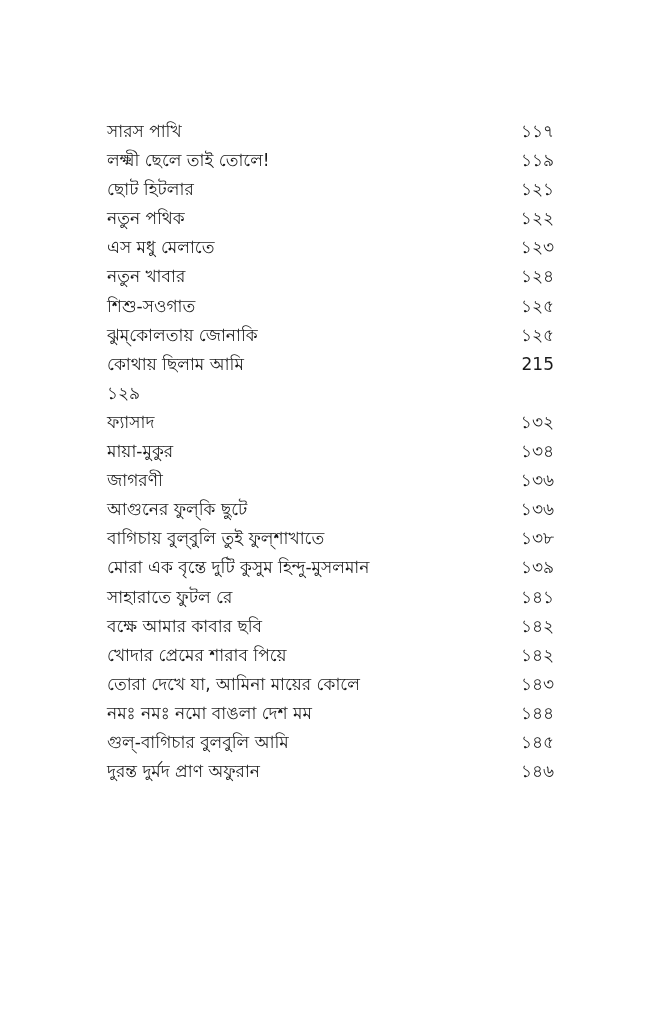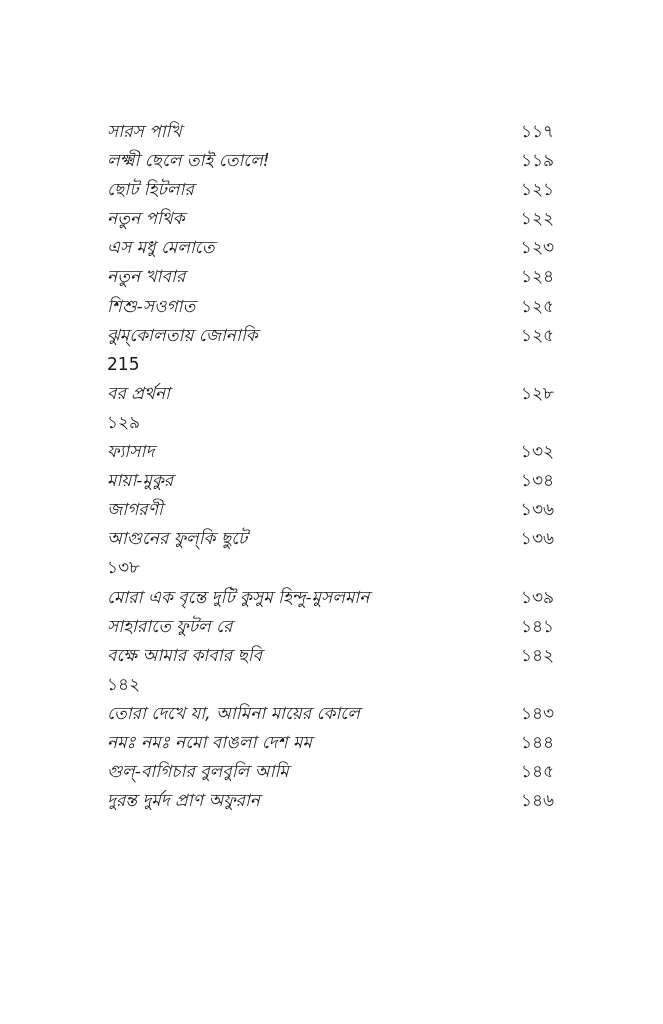--- a/index.html
+++ b/index.html
@@ -20,21 +20,21 @@
     list-style: none;
   }
   .toc-row {
     display: flex;
     justify-content: space-between;
     align-items: baseline;
     height: 29.1px;
     line-height: 29.1px;
     font-size: 17px;
   }
-  .toc-title { white-space: nowrap; font-style: italic; }
+  .toc-title { white-space: nowrap; }
   .toc-page { white-space: nowrap; }
 </style>
 </head>
 <body>
 
 <ul class="toc">
   <li class="toc-row">
       <span class="toc-title">সারস পাখি</span>
       <span class="toc-page">১১৭</span>
     </li>
@@ -60,25 +60,22 @@
     </li>
   <li class="toc-row">
       <span class="toc-title">শিশু-সওগাত</span>
       <span class="toc-page">১২৫</span>
     </li>
   <li class="toc-row">
       <span class="toc-title">ঝুম্‌কোলতায় জোনাকি</span>
       <span class="toc-page">১২৫</span>
     </li>
   <li class="toc-row">
+      <span class="toc-title">কোথায় ছিলাম আমি</span>
       <span class="toc-page">215</span>
-    </li>
-  <li class="toc-row">
-      <span class="toc-title">বর প্রর্থনা</span>
-      <span class="toc-page">১২৮</span>
     </li>
   <li class="toc-row">
       <span class="toc-page">১২৯</span>
     </li>
   <li class="toc-row">
       <span class="toc-title">ফ্যাসাদ</span>
       <span class="toc-page">১৩২</span>
     </li>
   <li class="toc-row">
       <span class="toc-title">মায়া-মুকুর</span>
@@ -86,35 +83,37 @@
     </li>
   <li class="toc-row">
       <span class="toc-title">জাগরণী</span>
       <span class="toc-page">১৩৬</span>
     </li>
   <li class="toc-row">
       <span class="toc-title">আগুনের ফুল্‌কি ছুটে</span>
       <span class="toc-page">১৩৬</span>
     </li>
   <li class="toc-row">
+      <span class="toc-title">বাগিচায় বুল্‌বুলি তুই ফুল্‌শাখাতে</span>
       <span class="toc-page">১৩৮</span>
     </li>
   <li class="toc-row">
       <span class="toc-title">মোরা এক বৃন্তে দুটি কুসুম হিন্দু-মুসলমান</span>
       <span class="toc-page">১৩৯</span>
     </li>
   <li class="toc-row">
       <span class="toc-title">সাহারাতে ফুটল রে</span>
       <span class="toc-page">১৪১</span>
     </li>
   <li class="toc-row">
       <span class="toc-title">বক্ষে আমার কাবার ছবি</span>
       <span class="toc-page">১৪২</span>
     </li>
   <li class="toc-row">
+      <span class="toc-title">খোদার প্রেমের শারাব পিয়ে</span>
       <span class="toc-page">১৪২</span>
     </li>
   <li class="toc-row">
       <span class="toc-title">তোরা দেখে যা, আমিনা মায়ের কোলে</span>
       <span class="toc-page">১৪৩</span>
     </li>
   <li class="toc-row">
       <span class="toc-title">নমঃ নমঃ নমো বাঙলা দেশ মম</span>
       <span class="toc-page">১৪৪</span>
     </li>

